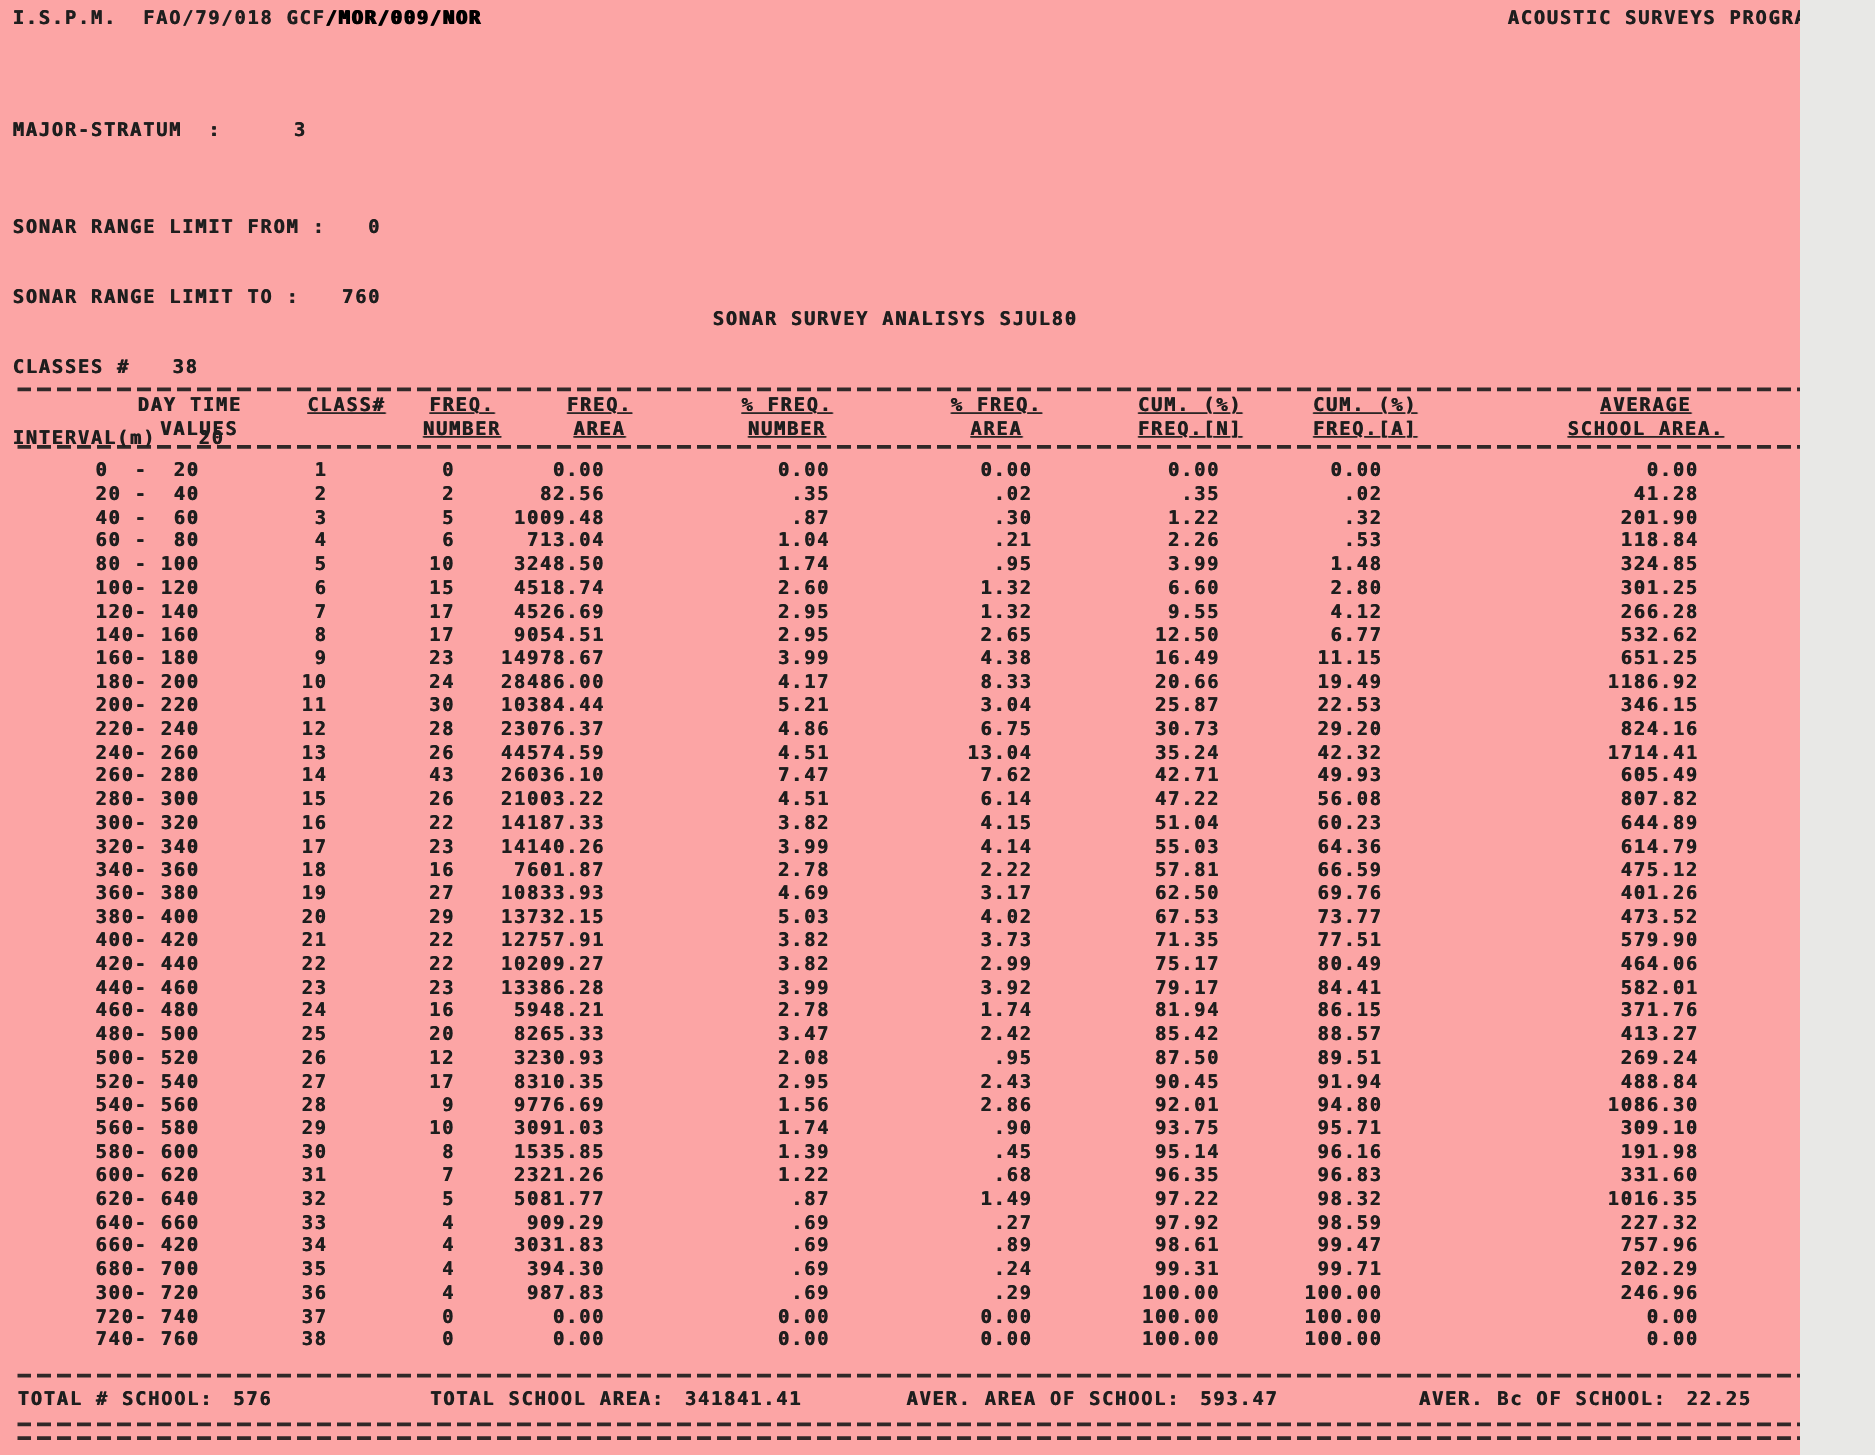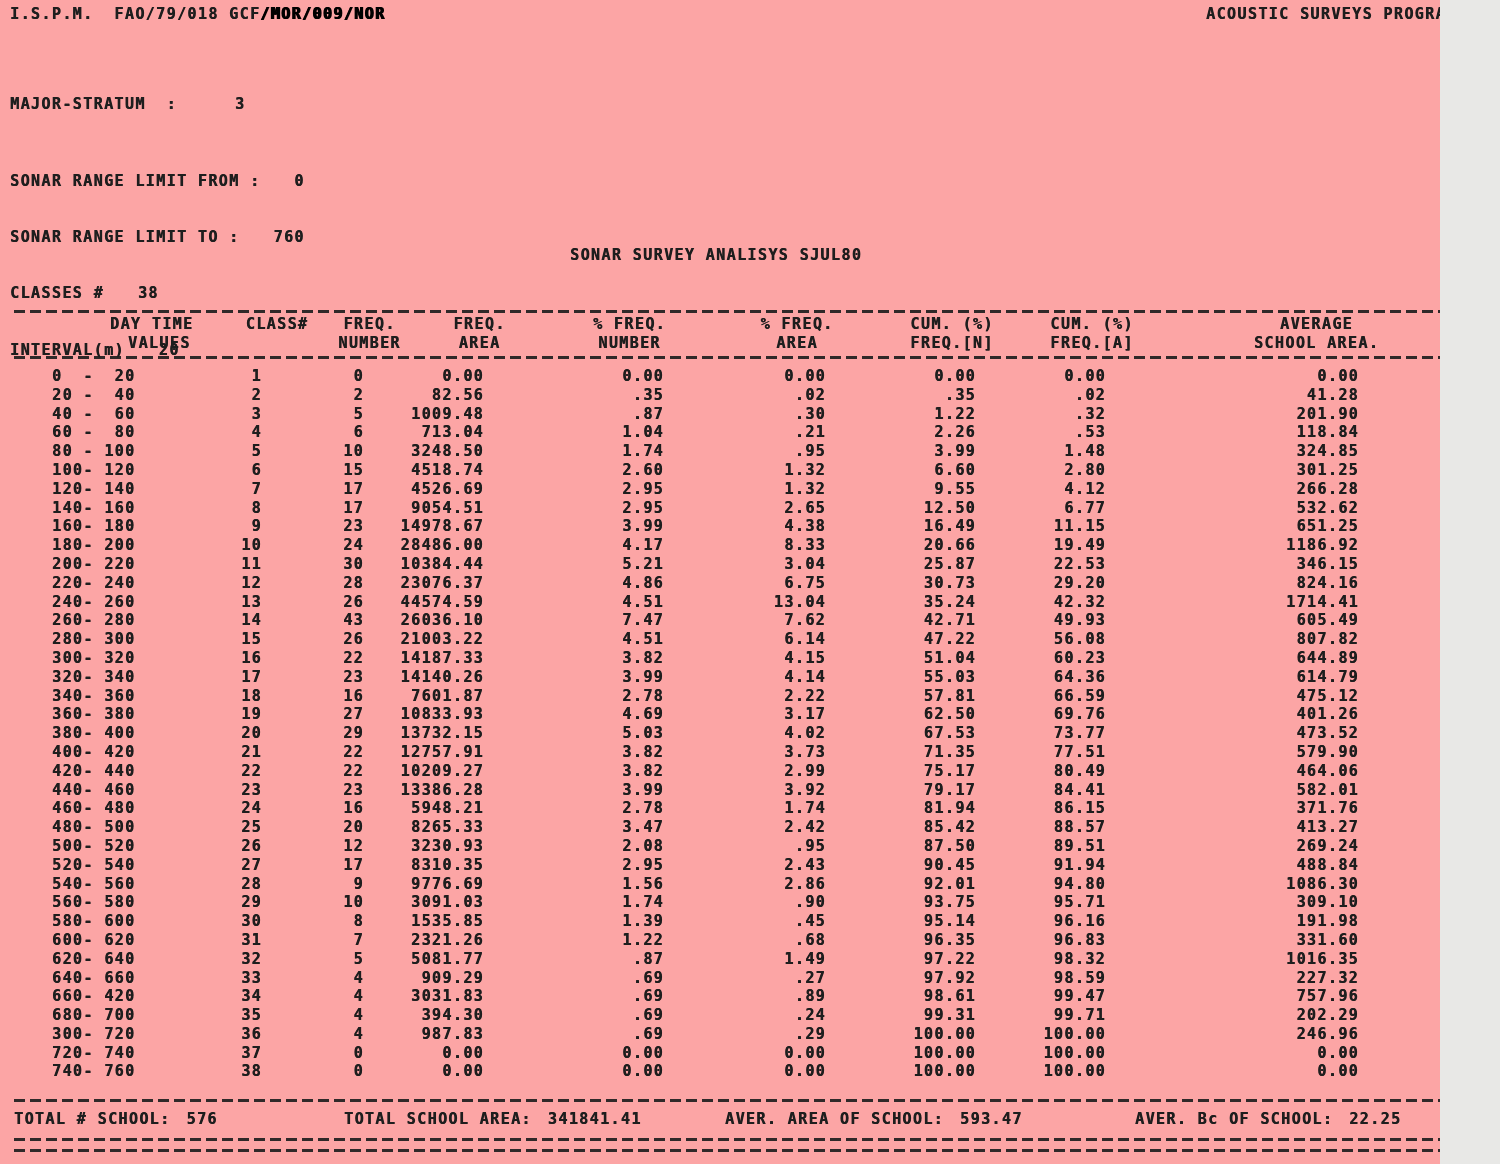--- a/index.html
+++ b/index.html
@@ -21,28 +21,28 @@
   .title{top:246px; left:570px;}
   .table-block{position:absolute; top:310px; left:14px; width:1478px;}
   .rule-line{height:3px; background:repeating-linear-gradient(90deg, currentColor 0 11px, transparent 11px 16px); opacity:.92;}
   .rule-head-bottom{margin:4px 0 8px 0;}
   .rule-head-top{margin:0 0 2px 0;}
   .rule-foot-1{margin-top:18px;}
   .rule-foot-2{margin-top:4px;}
   .rule-foot-3{margin-top:8px;}
   table{border-collapse:collapse; table-layout:fixed; width:1350px;}
   td,th{padding:0; margin:0; font-weight:700; overflow:visible;}
-  thead th{line-height:18.5px; text-align:center; font-size:15px;}
+  thead th{line-height:18.5px; text-align:center; font-size:15px;text-decoration:underline;}
   tbody td{line-height:18.8px; font-size:15px;}
   .hshift{position:relative; left:48px; white-space:pre;}
   .hshift-lg{position:relative; left:80px; white-space:pre;}
   .h-day{display:inline-block; padding-left:96px; white-space:pre;}
   .h-values{display:inline-block; padding-left:114px; white-space:pre;}
   th.c0{text-align:left;}
-  td.c0{text-align:left; padding-left:38px; white-space:pre;}
+  td.c0{text-align:center; padding-left:38px; white-space:pre;}
   td.c1{text-align:right; padding-right:12px;}
   td.c2{text-align:right; padding-right:5px;}
   td.c3{text-align:right; padding-right:10px;}
   td.c4{text-align:right; padding-right:5px;}
   td.c5{text-align:right; padding-right:3px;}
   td.c6{text-align:right; padding-right:3px;}
   td.c7{text-align:right; padding-right:3px;}
   td.c8{text-align:right; padding-right:5px;}
   .totals{position:relative; height:26px; margin-top:6px;text-align:right;}
   .totals .seg{position:absolute; top:2px; white-space:pre;}

